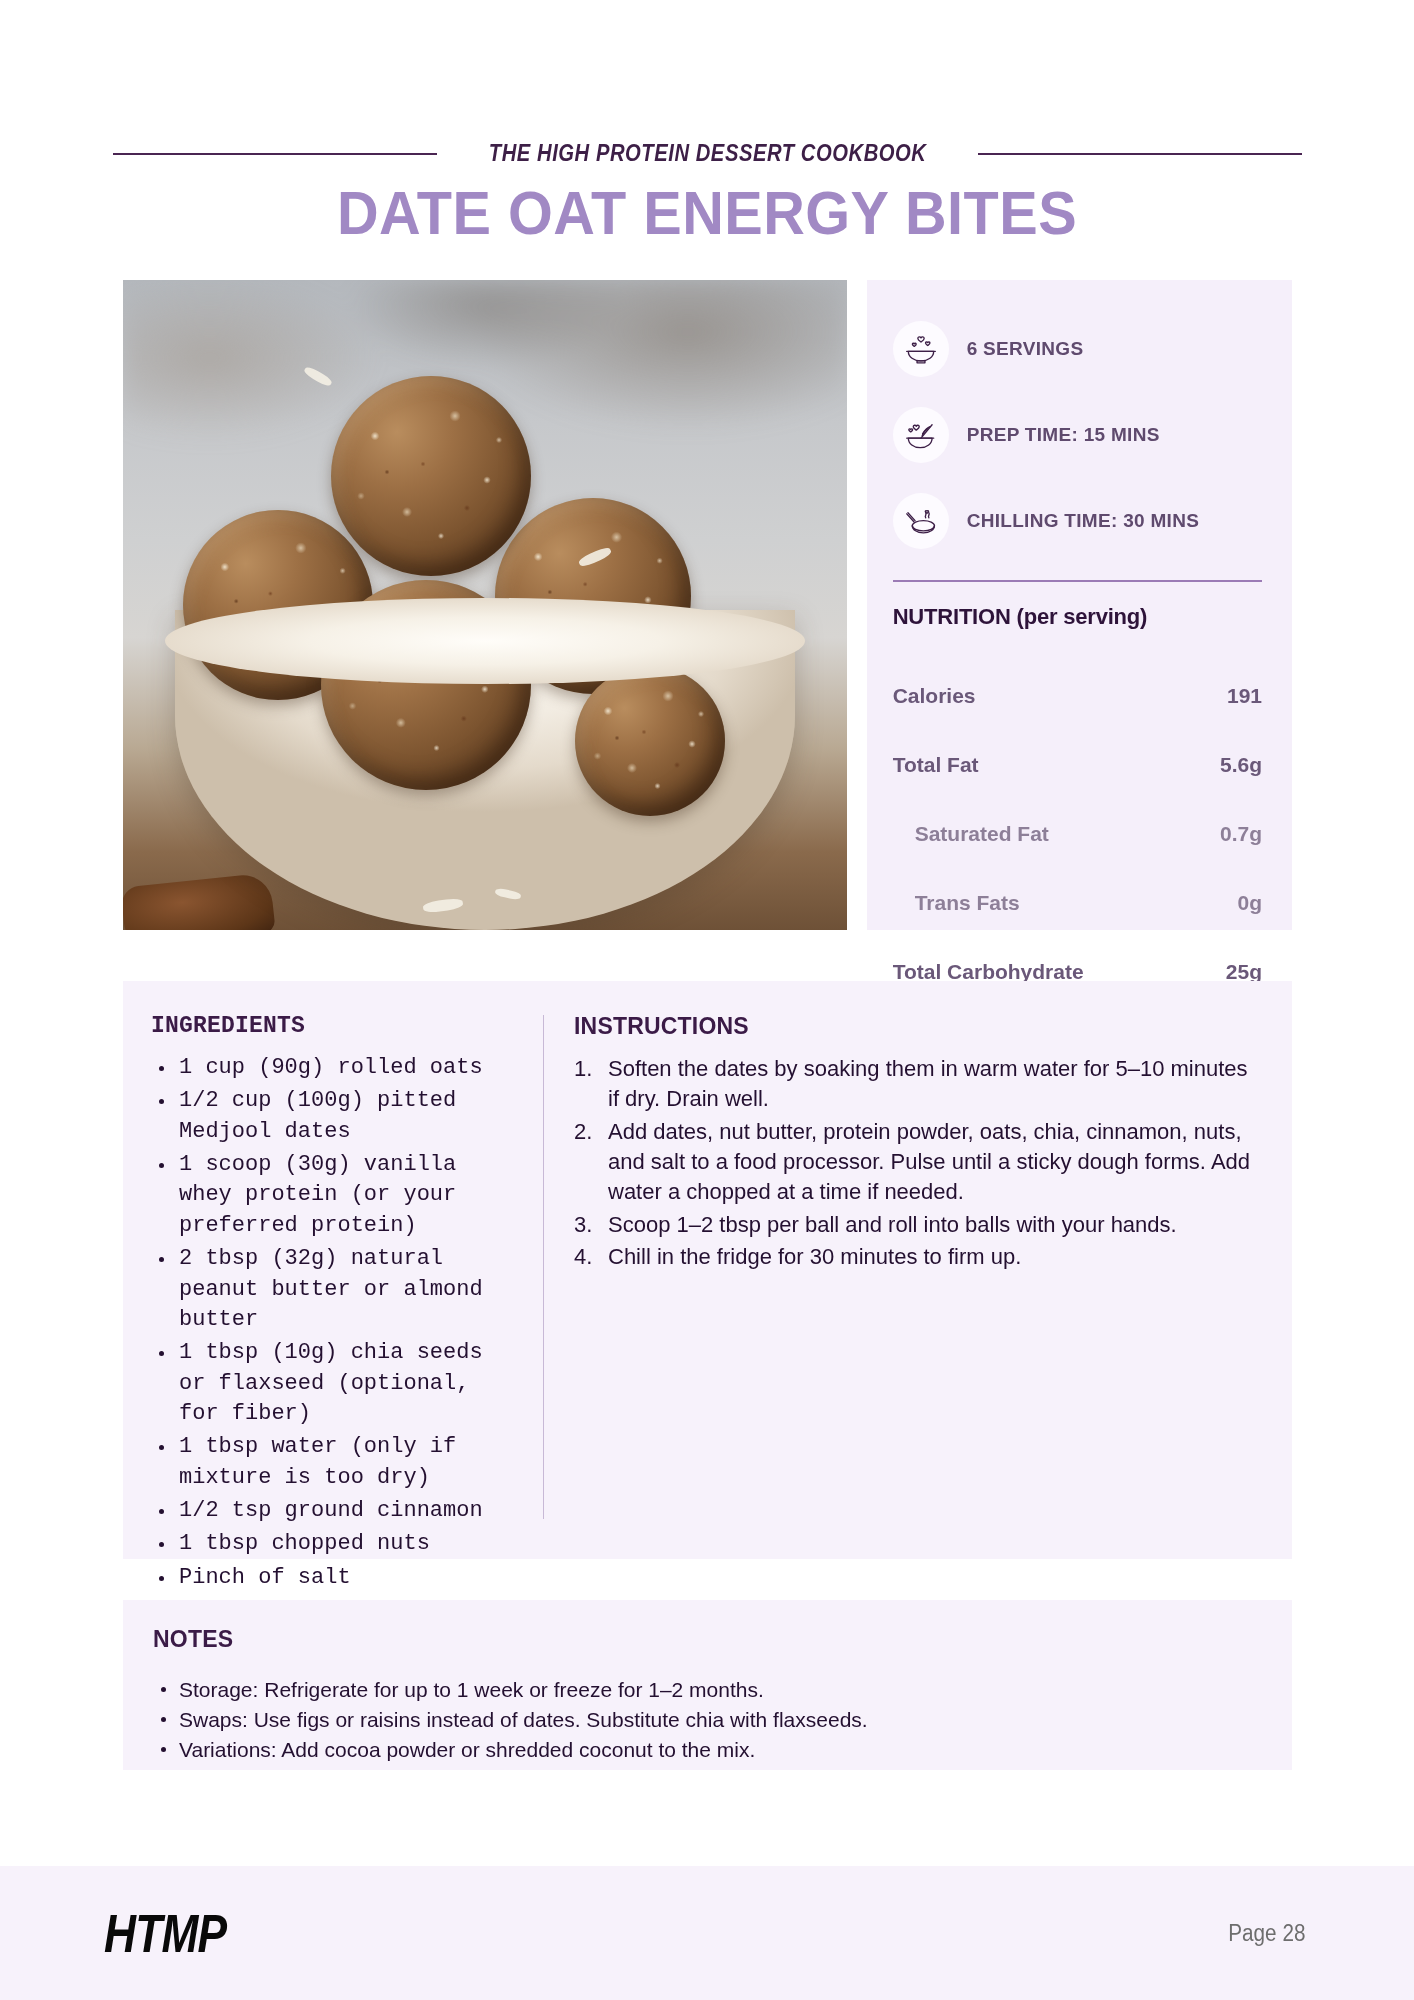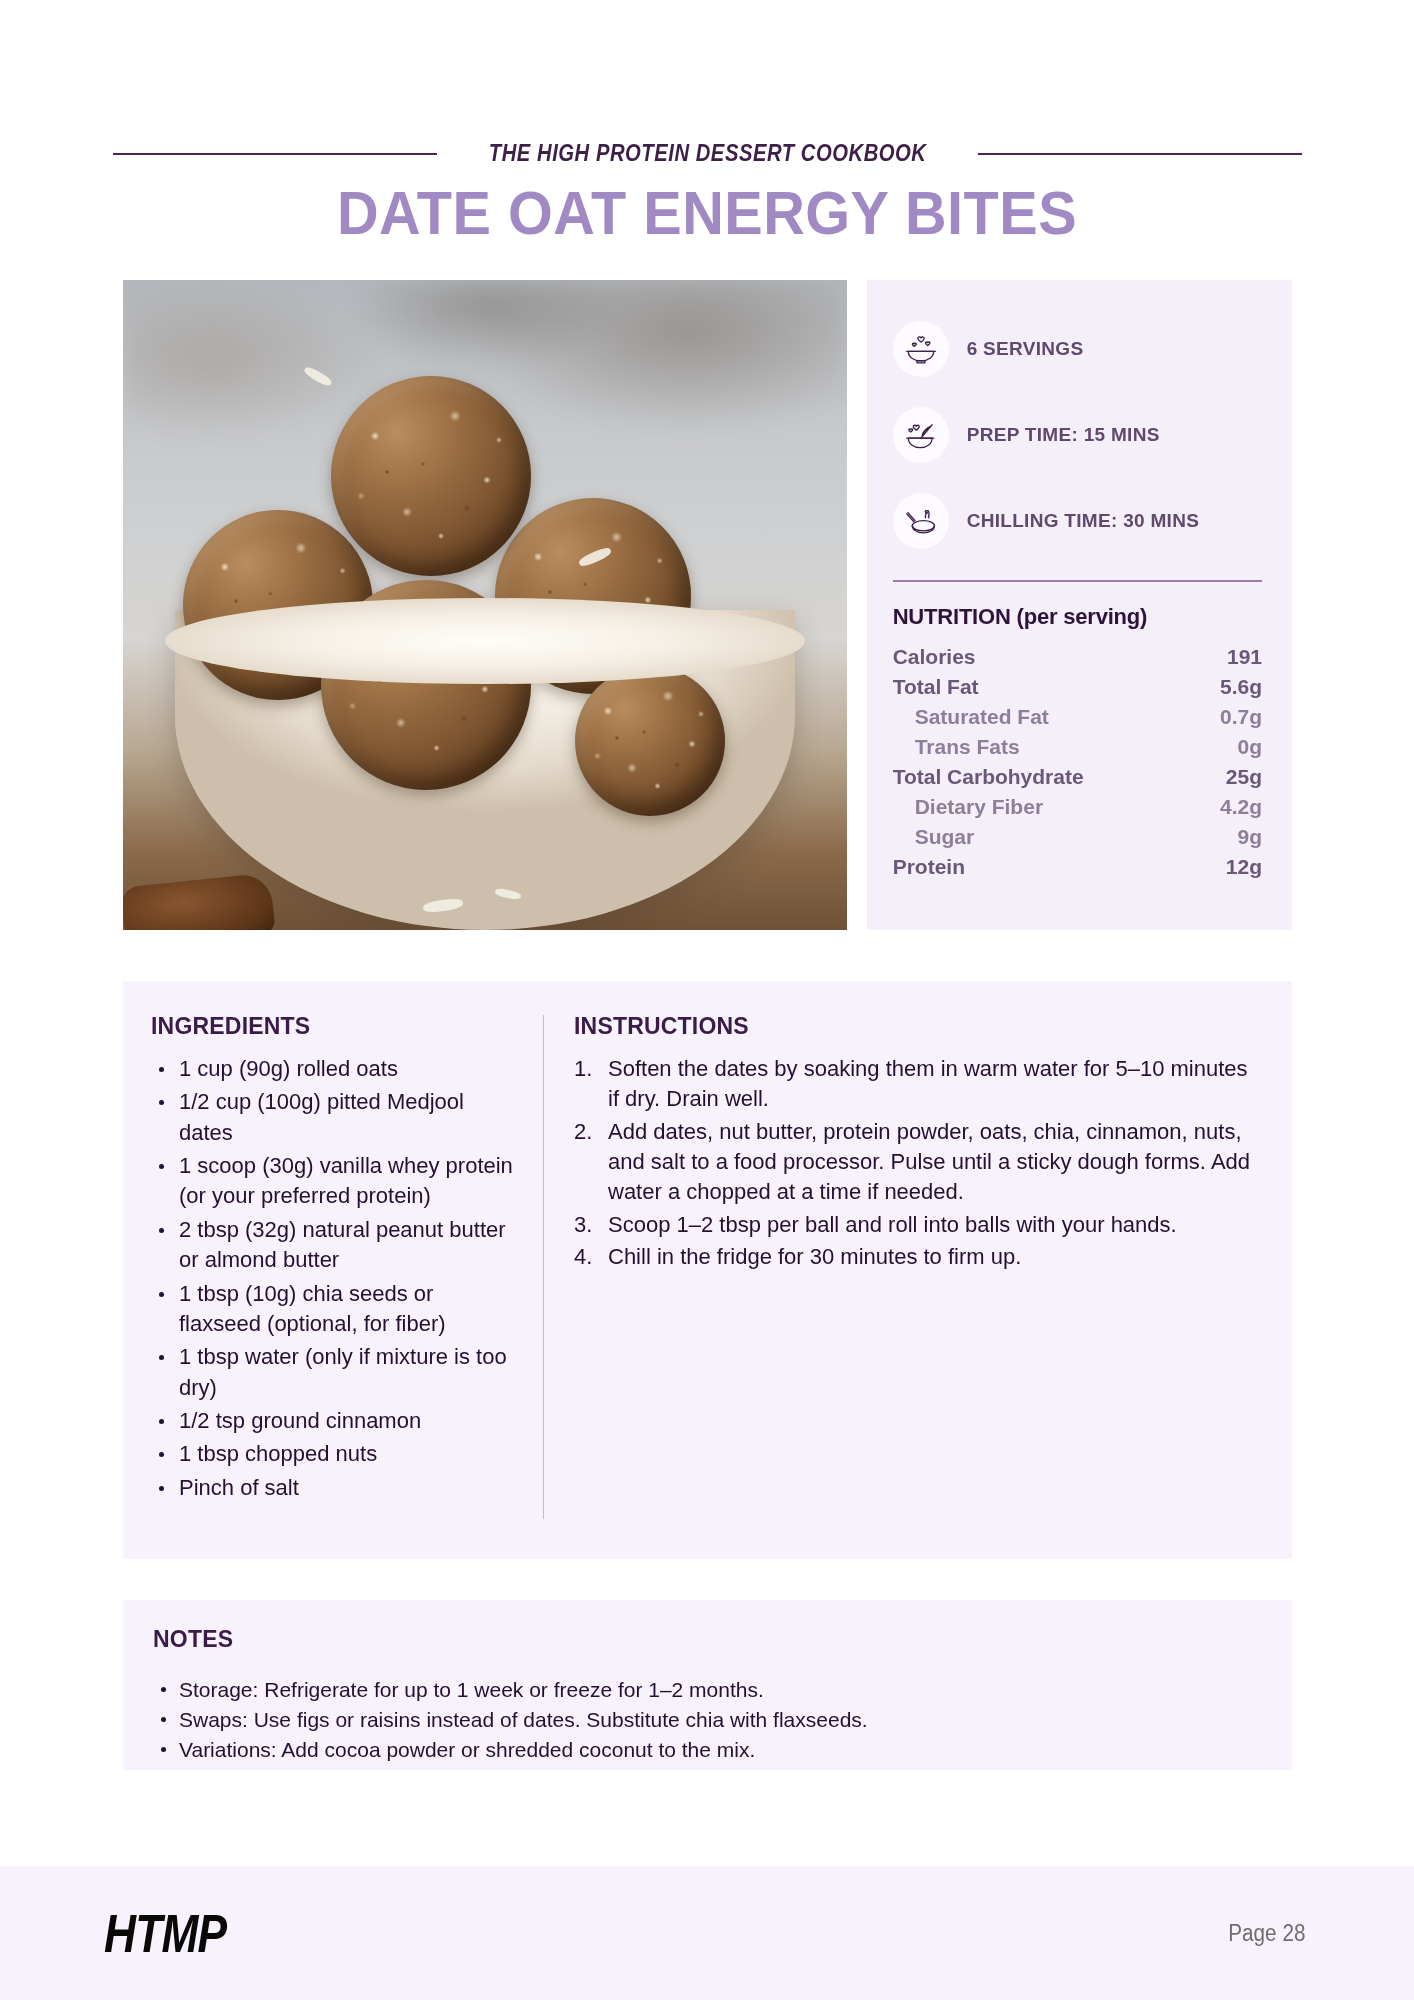--- a/index.html
+++ b/index.html
@@ -223,40 +223,41 @@
     margin-bottom: 12px;
     letter-spacing: -0.2px;
   }
   .nutri-row {
     display: flex;
     justify-content: space-between;
     align-items: baseline;
     font-size: 21px;
     padding: 3px 0;
   }
-  .nutri-row .n-label { color: #6a5879; font-weight: 700; }
+  .nutri-row .n-label { color: #6a5879; font-weight: 700; margin-top: 39px; }
   .nutri-row .n-value { color: #6a5879; font-weight: 700; }
   .nutri-row.sub { padding-left: 22px; }
   .nutri-row.sub .n-label,
   .nutri-row.sub .n-value { font-weight: 700; color: #8d7f98; }
 
   
   .content-card {
     position: absolute;
     top: 981px;
     left: 123px;
     width: 1169px;
     height: 578px;
     background: #f7f2fb;
     display: flex;
   }
   .col-ingredients {
     width: 420px;
     padding: 32px 26px 0 28px;
     position: relative;
+    font-family: Liberation Mono, monospace;
   }
   .col-divider {
     width: 1px;
     background: #c8b9d6;
     margin: 34px 0 40px 0;
   }
   .col-instructions {
     flex: 1;
     padding: 32px 34px 0 30px;
   }

